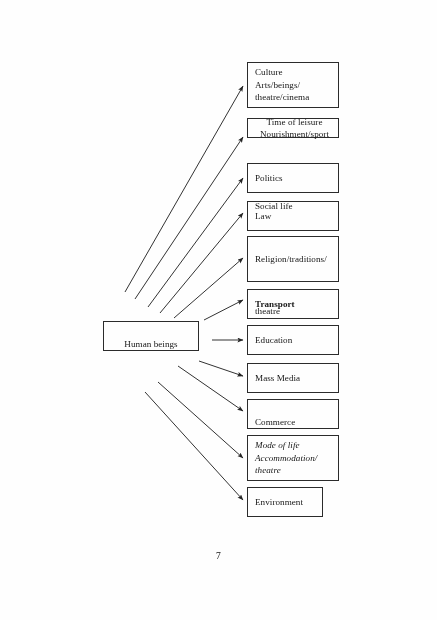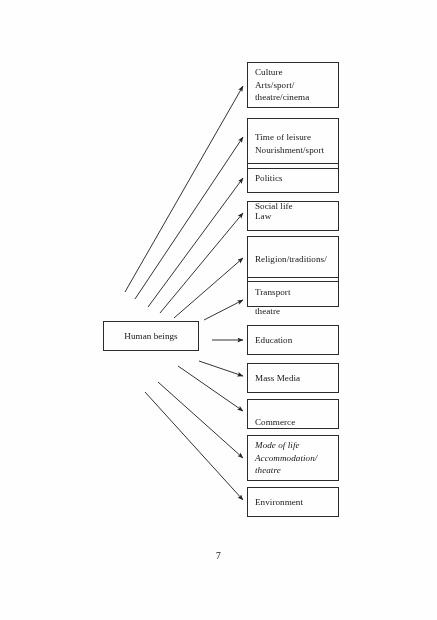--- a/index.html
+++ b/index.html
@@ -104,60 +104,60 @@
         <line x1="199" y1="361" x2="243" y2="376" marker-end="url(#arrowhead)"></line>
         <line x1="178" y1="366" x2="243" y2="411" marker-end="url(#arrowhead)"></line>
         <line x1="158" y1="382" x2="243" y2="458" marker-end="url(#arrowhead)"></line>
         <line x1="145" y1="392" x2="243" y2="500" marker-end="url(#arrowhead)"></line>
       </g>
   </svg>
 
   <div id="node-layer">
       <div class="node-box" style="left: 247px; top: 62px; width: 92px; height: 46px;">
         <span class="node-line">Culture</span>
-        <span class="node-line">Arts/sport/</span>
+        <span class="node-line">Arts/beings/</span>
         <span class="node-line">theatre/cinema</span>
       </div>
-      <div class="node-box" style="left: 247px; top: 118px; width: 92px; height: 51px;">
+      <div class="node-box" style="left: 247px; top: 118px; width: 92px; height: 20px; text-align: center;">
         <span class="node-line">Time of leisure</span>
         <span class="node-line">Nourishment/sport</span>
       </div>
       <div class="node-box" style="left: 247px; top: 163px; width: 92px; height: 30px;">
         <span class="node-line">Politics</span>
       </div>
       <div class="node-box" style="left: 247px; top: 201px; width: 92px; height: 30px;">
         <span class="node-line">Law</span>
       </div>
       <div class="node-box" style="left: 247px; top: 236px; width: 92px; height: 46px; gap: 40px;">
         <span class="node-line">Social life</span>
         <span class="node-line">Religion/traditions/</span>
         <span class="node-line">theatre</span>
       </div>
-      <div class="node-box" style="left: 247px; top: 277px; width: 92px; height: 30px;">
+      <div class="node-box" style="left: 247px; top: 289px; width: 92px; height: 30px; font-weight: bold;">
         <span class="node-line">Transport</span>
       </div>
       <div class="node-box" style="left: 247px; top: 325px; width: 92px; height: 30px;">
         <span class="node-line">Education</span>
       </div>
       <div class="node-box" style="left: 247px; top: 363px; width: 92px; height: 30px;">
         <span class="node-line">Mass Media</span>
       </div>
       <div class="node-box" style="left: 247px; top: 399px; width: 92px; height: 30px; justify-content: flex-end;">
         <span class="node-line">Commerce</span>
       </div>
       <div class="node-box" style="left: 247px; top: 435px; width: 92px; height: 46px; font-style: italic;">
         <span class="node-line">Mode of life</span>
         <span class="node-line">Accommodation/</span>
         <span class="node-line">theatre</span>
       </div>
-      <div class="node-box" style="left: 247px; top: 487px; width: 92px; height: 30px;">
+      <div class="node-box" style="left: 247px; top: 487px; width: 76px; height: 30px;">
         <span class="node-line">Environment</span>
       </div>
     </div>
 
-  <div id="source-box" class="node-box" style="left: 103px; top: 321px; width: 96px; height: 30px;">
+  <div id="source-box" class="node-box" style="left: 103px; top: 321px; width: 96px; height: 30px; justify-content: flex-end;">
     <span class="node-line">Human beings</span>
   </div>
 
 
   <div id="page-number">7</div>
 
 </div>
 
 </body></html>

